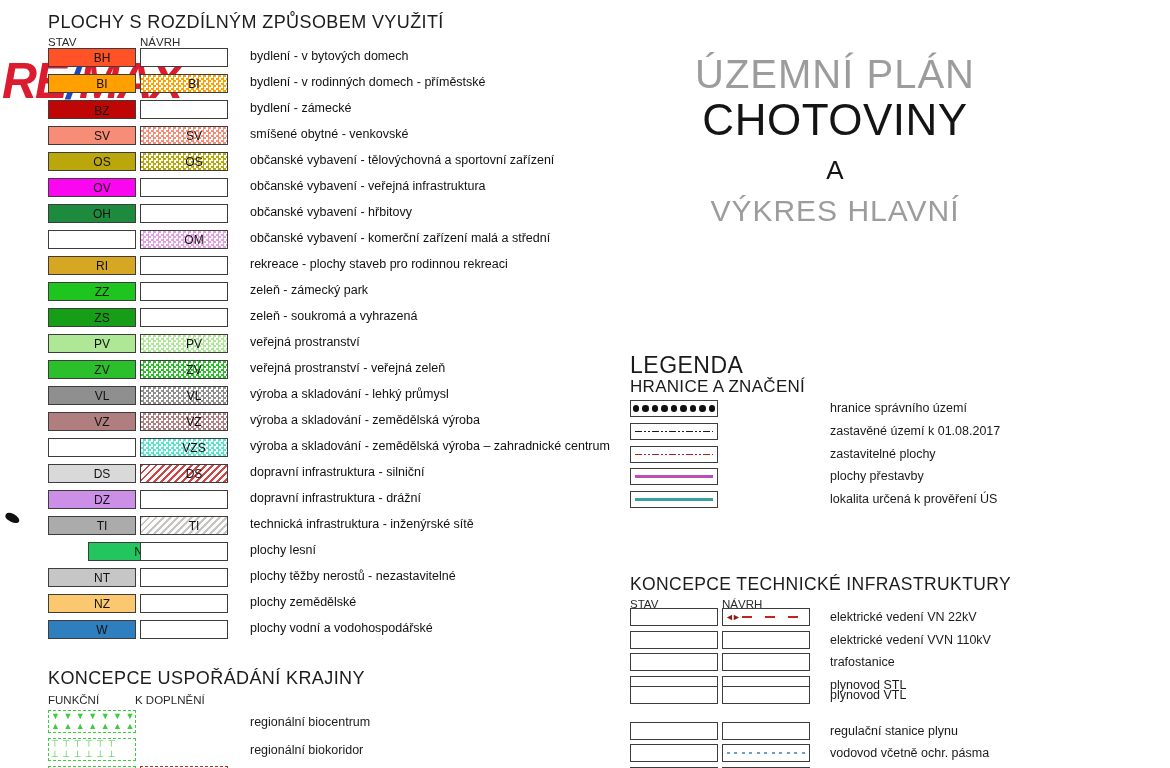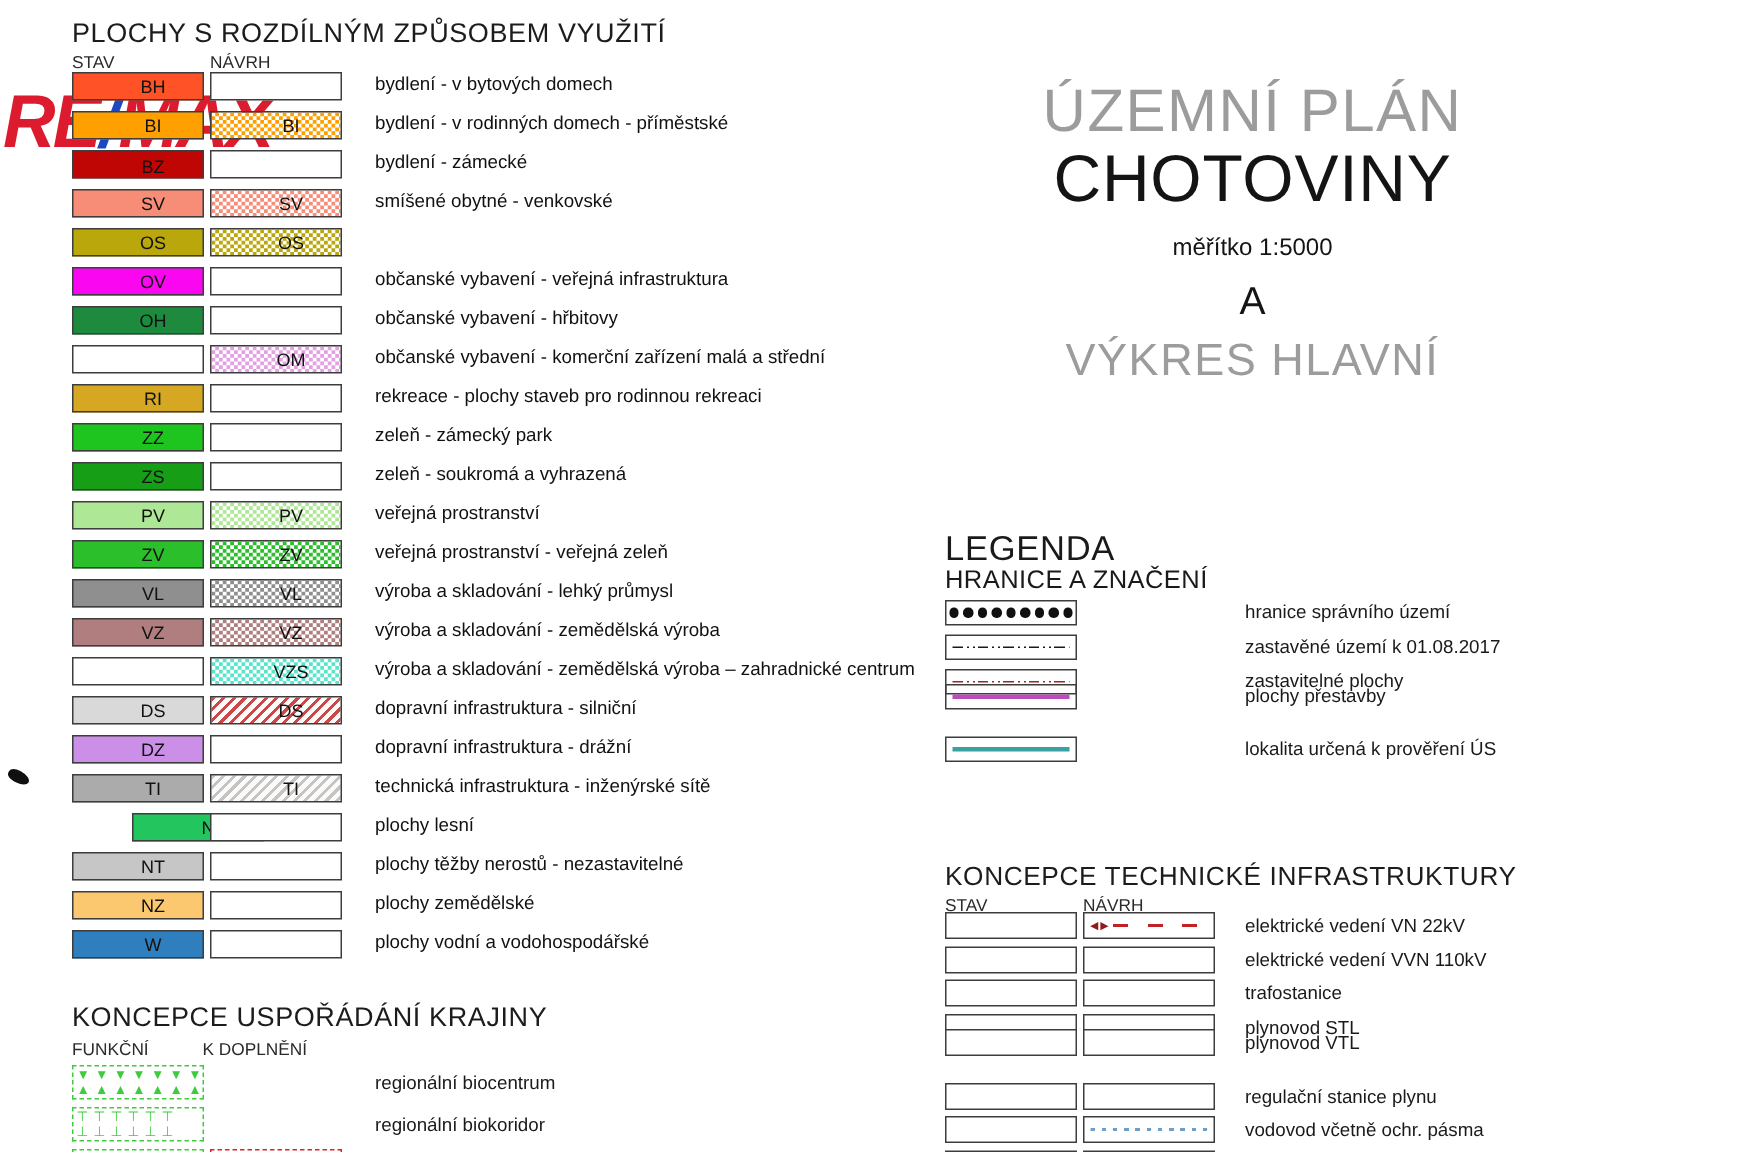--- a/index.html
+++ b/index.html
@@ -98,20 +98,21 @@
       </div>
       <div class="row-label">smíšené obytné - venkovské</div>
     </div>
     <div class="lrow" style="top: 104px;">
       <div class="swatch" style="background: rgb(185, 167, 11);">
         <span>OS</span>
       </div>
       <div class="swatch navrh" style="background: repeating-conic-gradient(rgb(185, 167, 11) 0%, rgb(185, 167, 11) 25%, rgb(255, 255, 255) 0%, rgb(255, 255, 255) 50%) 0px 0px / 5px 5px;">
         <span>OS</span>
       </div>
+      <div class="row-label">občanské vybavení - tělovýchovná a sportovní zařízení</div>
     </div>
     <div class="lrow" style="top: 130px;">
       <div class="swatch" style="background: rgb(251, 6, 240);">
         <span>OV</span>
       </div>
       <div class="swatch navrh" style="background: rgb(255, 255, 255);"></div>
       <div class="row-label">občanské vybavení - veřejná infrastruktura</div>
     </div>
     <div class="lrow" style="top: 156px;">
       <div class="swatch" style="background: rgb(29, 138, 62);">
@@ -266,21 +267,20 @@
     </div>
     <div style="position: absolute; left: 0px; top: 56px; height: 23px; width: 620px;">
       <div class="kbox" style="left: 92px; border: 1px dashed rgb(221, 34, 34);"></div>
       <div class="kbox" style="border: 1px dashed rgb(62, 204, 62);"></div>
     </div>
   </div>
 
 <div id="title-block" class="abs">
   <div class="t-line1">ÚZEMNÍ PLÁN</div>
   <div class="t-line2">CHOTOVINY</div>
-  <div class="t-line3">měřítko 1:5000</div>
   <div class="t-line4">A</div>
   <div class="t-line5">VÝKRES HLAVNÍ</div>
 </div>
 
 <div class="abs" style="left:630px;top:352px;font-size:23px;letter-spacing:0.5px;">LEGENDA</div>
 <div class="abs" style="left:630px;top:377px;font-size:17px;letter-spacing:0.3px;">HRANICE A ZNAČENÍ</div>
 <div id="legenda-rows" class="abs" style="left:630px;top:400px;width:500px;">
     <div style="position: absolute; left: 0px; top: 0px; height: 17px; width: 500px;">
       <div class="legend-box">
         <div class="dots">
@@ -302,21 +302,21 @@
         <div class="sym-line" style="height: 1.6px; background: repeating-linear-gradient(90deg, rgb(26, 26, 26) 0px, rgb(26, 26, 26) 7px, transparent 7px, transparent 9.5px, rgb(26, 26, 26) 9.5px, rgb(26, 26, 26) 11px, transparent 11px, transparent 13.5px, rgb(26, 26, 26) 13.5px, rgb(26, 26, 26) 15px, transparent 15px, transparent 17px);"></div>
       </div>
       <div class="legend-label">zastavěné území k 01.08.2017</div>
     </div>
     <div style="position: absolute; left: 0px; top: 46px; height: 17px; width: 500px;">
       <div class="legend-box">
         <div class="sym-line" style="height: 1.6px; background: repeating-linear-gradient(90deg, rgb(168, 34, 34) 0px, rgb(168, 34, 34) 7px, transparent 7px, transparent 9.5px, rgb(168, 34, 34) 9.5px, rgb(168, 34, 34) 11px, transparent 11px, transparent 13.5px, rgb(168, 34, 34) 13.5px, rgb(168, 34, 34) 15px, transparent 15px, transparent 17px);"></div>
       </div>
       <div class="legend-label">zastavitelné plochy</div>
     </div>
-    <div style="position: absolute; left: 0px; top: 56px; height: 17px; width: 500px;">
+    <div style="position: absolute; left: 0px; top: 68px; height: 17px; width: 500px;">
       <div class="legend-box">
         <div class="sym-line" style="height: 2.2px; background: rgb(187, 76, 187);"></div>
       </div>
       <div class="legend-label">plochy přestavby</div>
     </div>
     <div style="position: absolute; left: 0px; top: 91px; height: 17px; width: 500px; padding-left: 16px;">
       <div class="legend-box">
         <div class="sym-line" style="height: 2.2px; background: rgb(58, 160, 160);"></div>
       </div>
       <div class="legend-label">lokalita určená k prověření ÚS</div>

